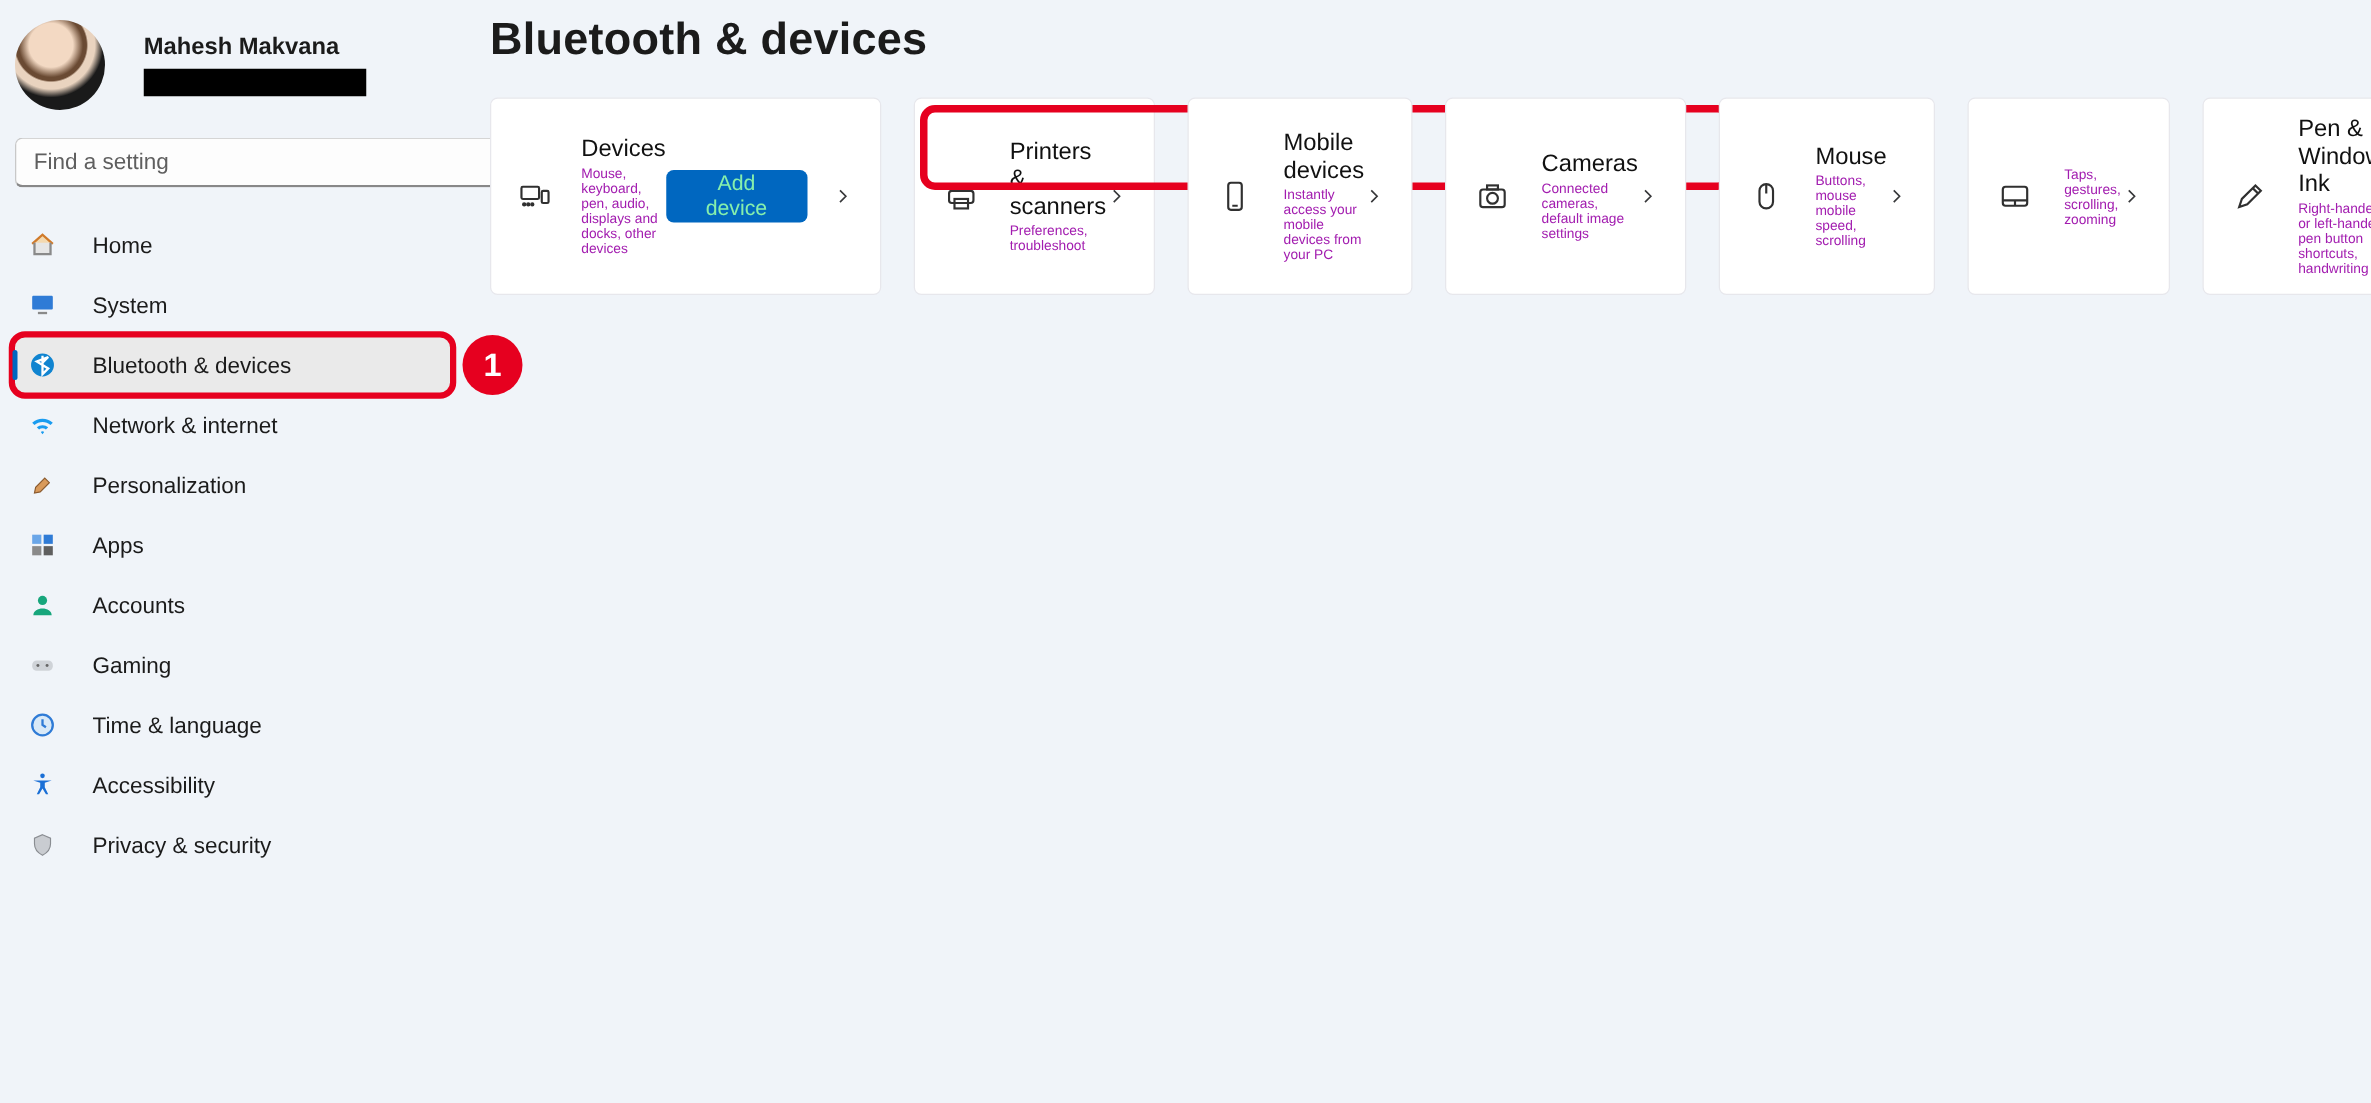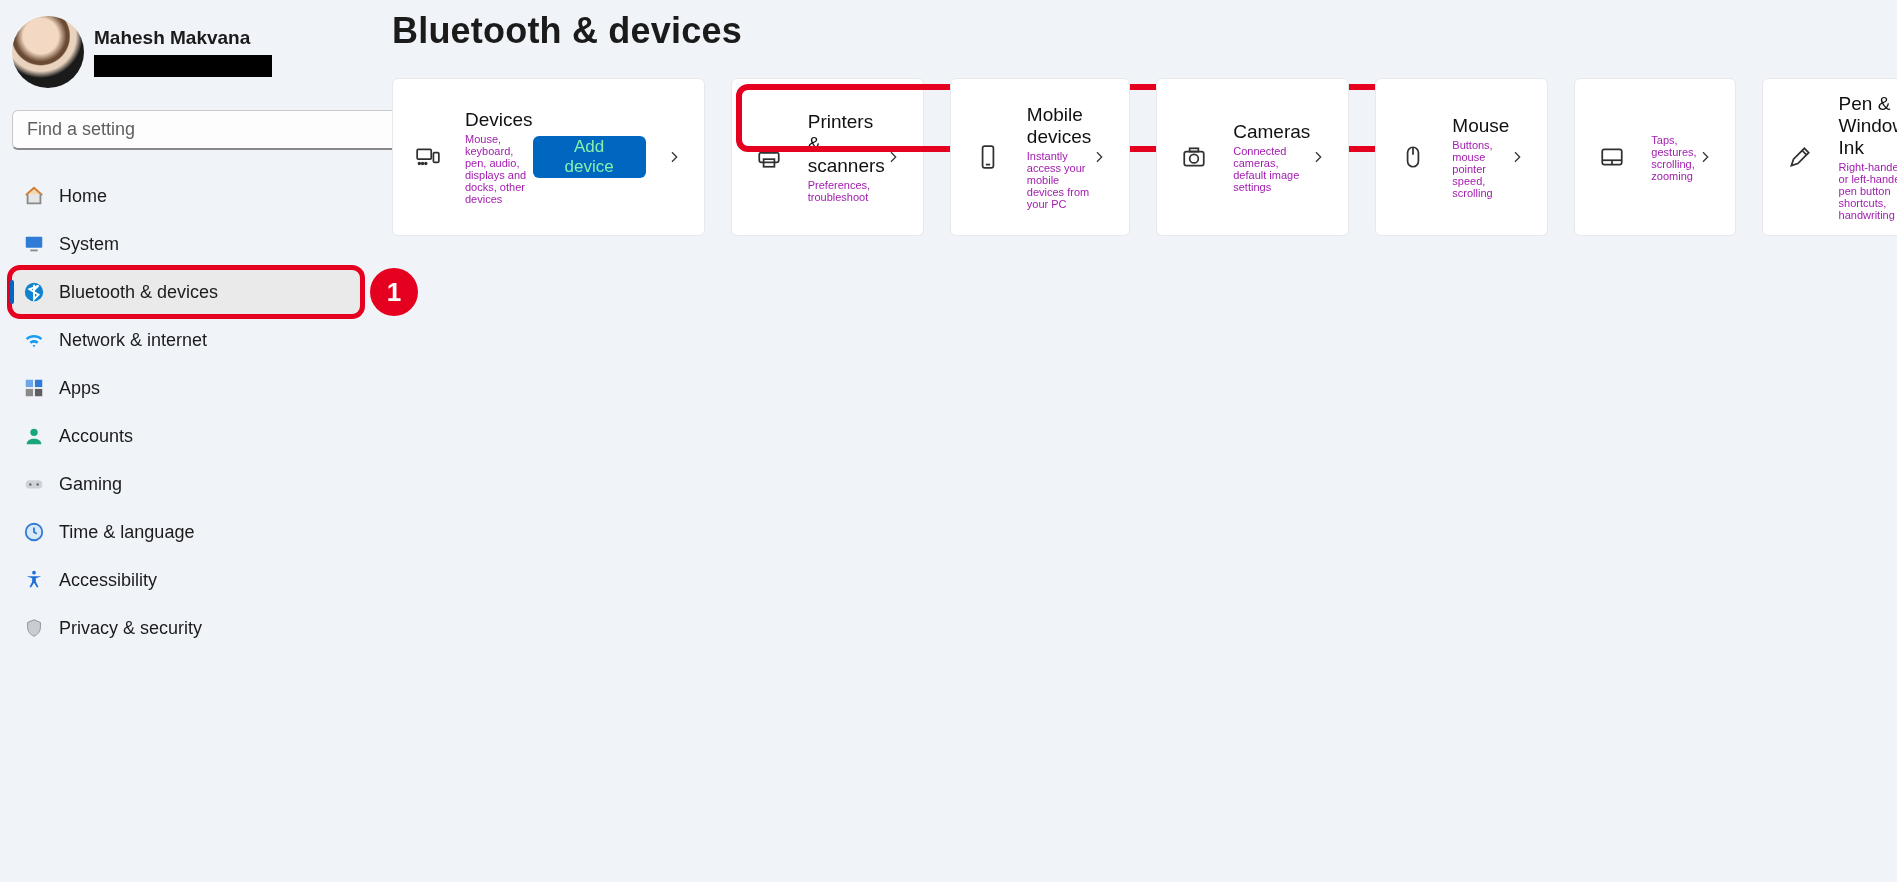--- a/index.html
+++ b/index.html
@@ -16,21 +16,21 @@
   .sidebar {
     width: 370px;
     padding: 10px 8px 10px 10px;
     display: flex;
     flex-direction: column;
     gap: 4px;
   }
   .profile {
     display: flex;
     align-items: center;
-    gap: 10px;
+    gap: 31px;
     padding: 6px 6px 18px 2px;
   }
   .avatar {
     width: 72px; height: 72px;
     border-radius: 50%;
     background: radial-gradient(circle at 40% 28%, #f3d9c3 0 26%, #6a4a33 38% 42%, #e9d3bf 44% 52%, #1a1a1a 62% 100%);
     flex-shrink: 0;
   }
   .profile-text { display:flex; flex-direction:column; gap:6px; }
   .profile-name { font-weight:600; font-size:19px; }
@@ -47,21 +47,21 @@
     color:#5f5f5f;
     font-size:18px;
   }
   .search input {
     flex:1; border:none; outline:none; background:transparent;
     font-size:18px; color:#222;
   }
   .search input::placeholder { color:#5f5f5f; }
   .nav { display:flex; flex-direction:column; gap:0; margin-top:8px;}
   .nav-item {
-    display:flex; align-items:center; gap:13px;
+    display:flex; align-items:center; gap:28px;
     height:48px; padding:0 12px;
     border-radius:6px;
     font-size:18px;
     cursor:pointer;
     position:relative;
   }
   .nav-item.selected { background:#eaeaea; }
   .nav-item.selected::before {
     content:""; position:absolute; left:0; top:12px; bottom:12px;
     width:4px; background:#0067c0; border-radius:3px;
@@ -184,20 +184,28 @@
       <span class="nav-icon">
           <svg viewBox="0 0 24 24" fill="#1a9cf0">
             <path d="M12 20l-1.5-2c.9-.7 2.1-.7 3 0L12 20zm-5-6c2.8-2.5 7.2-2.5 10 0l-2 2c-1.7-1.5-4.3-1.5-6 0l-2-2zm-4-4c5-4.5 13-4.5 18 0l-2 2c-3.9-3.5-10.1-3.5-14 0l-2-2z"></path>
           </svg>
         </span>
       <span>Network &amp; internet</span>
     </div>
     <div class="nav-item">
       <span class="nav-icon">
           <svg viewBox="0 0 24 24">
+            <path d="M14 6l4 4-8 8-5 1 1-5 8-8z" fill="#d99a5b" stroke="#8a5a2e" stroke-width="1"></path>
+          </svg>
+        </span>
+      <span>Personalization</span>
+    </div>
+    <div class="nav-item">
+      <span class="nav-icon">
+          <svg viewBox="0 0 24 24">
             <rect x="3" y="3" width="8" height="8" fill="#6aa6e8"></rect>
             <rect x="13" y="3" width="8" height="8" fill="#2f7bd6"></rect>
             <rect x="3" y="13" width="8" height="8" fill="#8a8a8a"></rect>
             <rect x="13" y="13" width="8" height="8" fill="#5f5f5f"></rect>
           </svg>
         </span>
       <span>Apps</span>
     </div>
     <div class="nav-item">
       <span class="nav-icon">
@@ -342,21 +350,21 @@
 
     <div class="card">
       <span class="card-icon">
         <svg viewBox="0 0 24 24" fill="none" stroke-width="1.6">
             <rect x="7" y="3" width="10" height="18" rx="5"></rect>
             <line x1="12" y1="3" x2="12" y2="10"></line>
           </svg>
       </span>
       <div class="card-body">
         <div class="card-title">Mouse</div>
-        <div class="card-sub">Buttons, mouse pointer speed, scrolling</div>
+        <div class="card-sub">Buttons, mouse mobile speed, scrolling</div>
       </div>
       <div class="card-right">
         <span class="chevron">
             <svg viewBox="0 0 24 24" fill="none" stroke="#37383a" stroke-width="2">
               <path d="M9 5l7 7-7 7"></path>
             </svg>
           </span>
       </div>
     </div>
 

